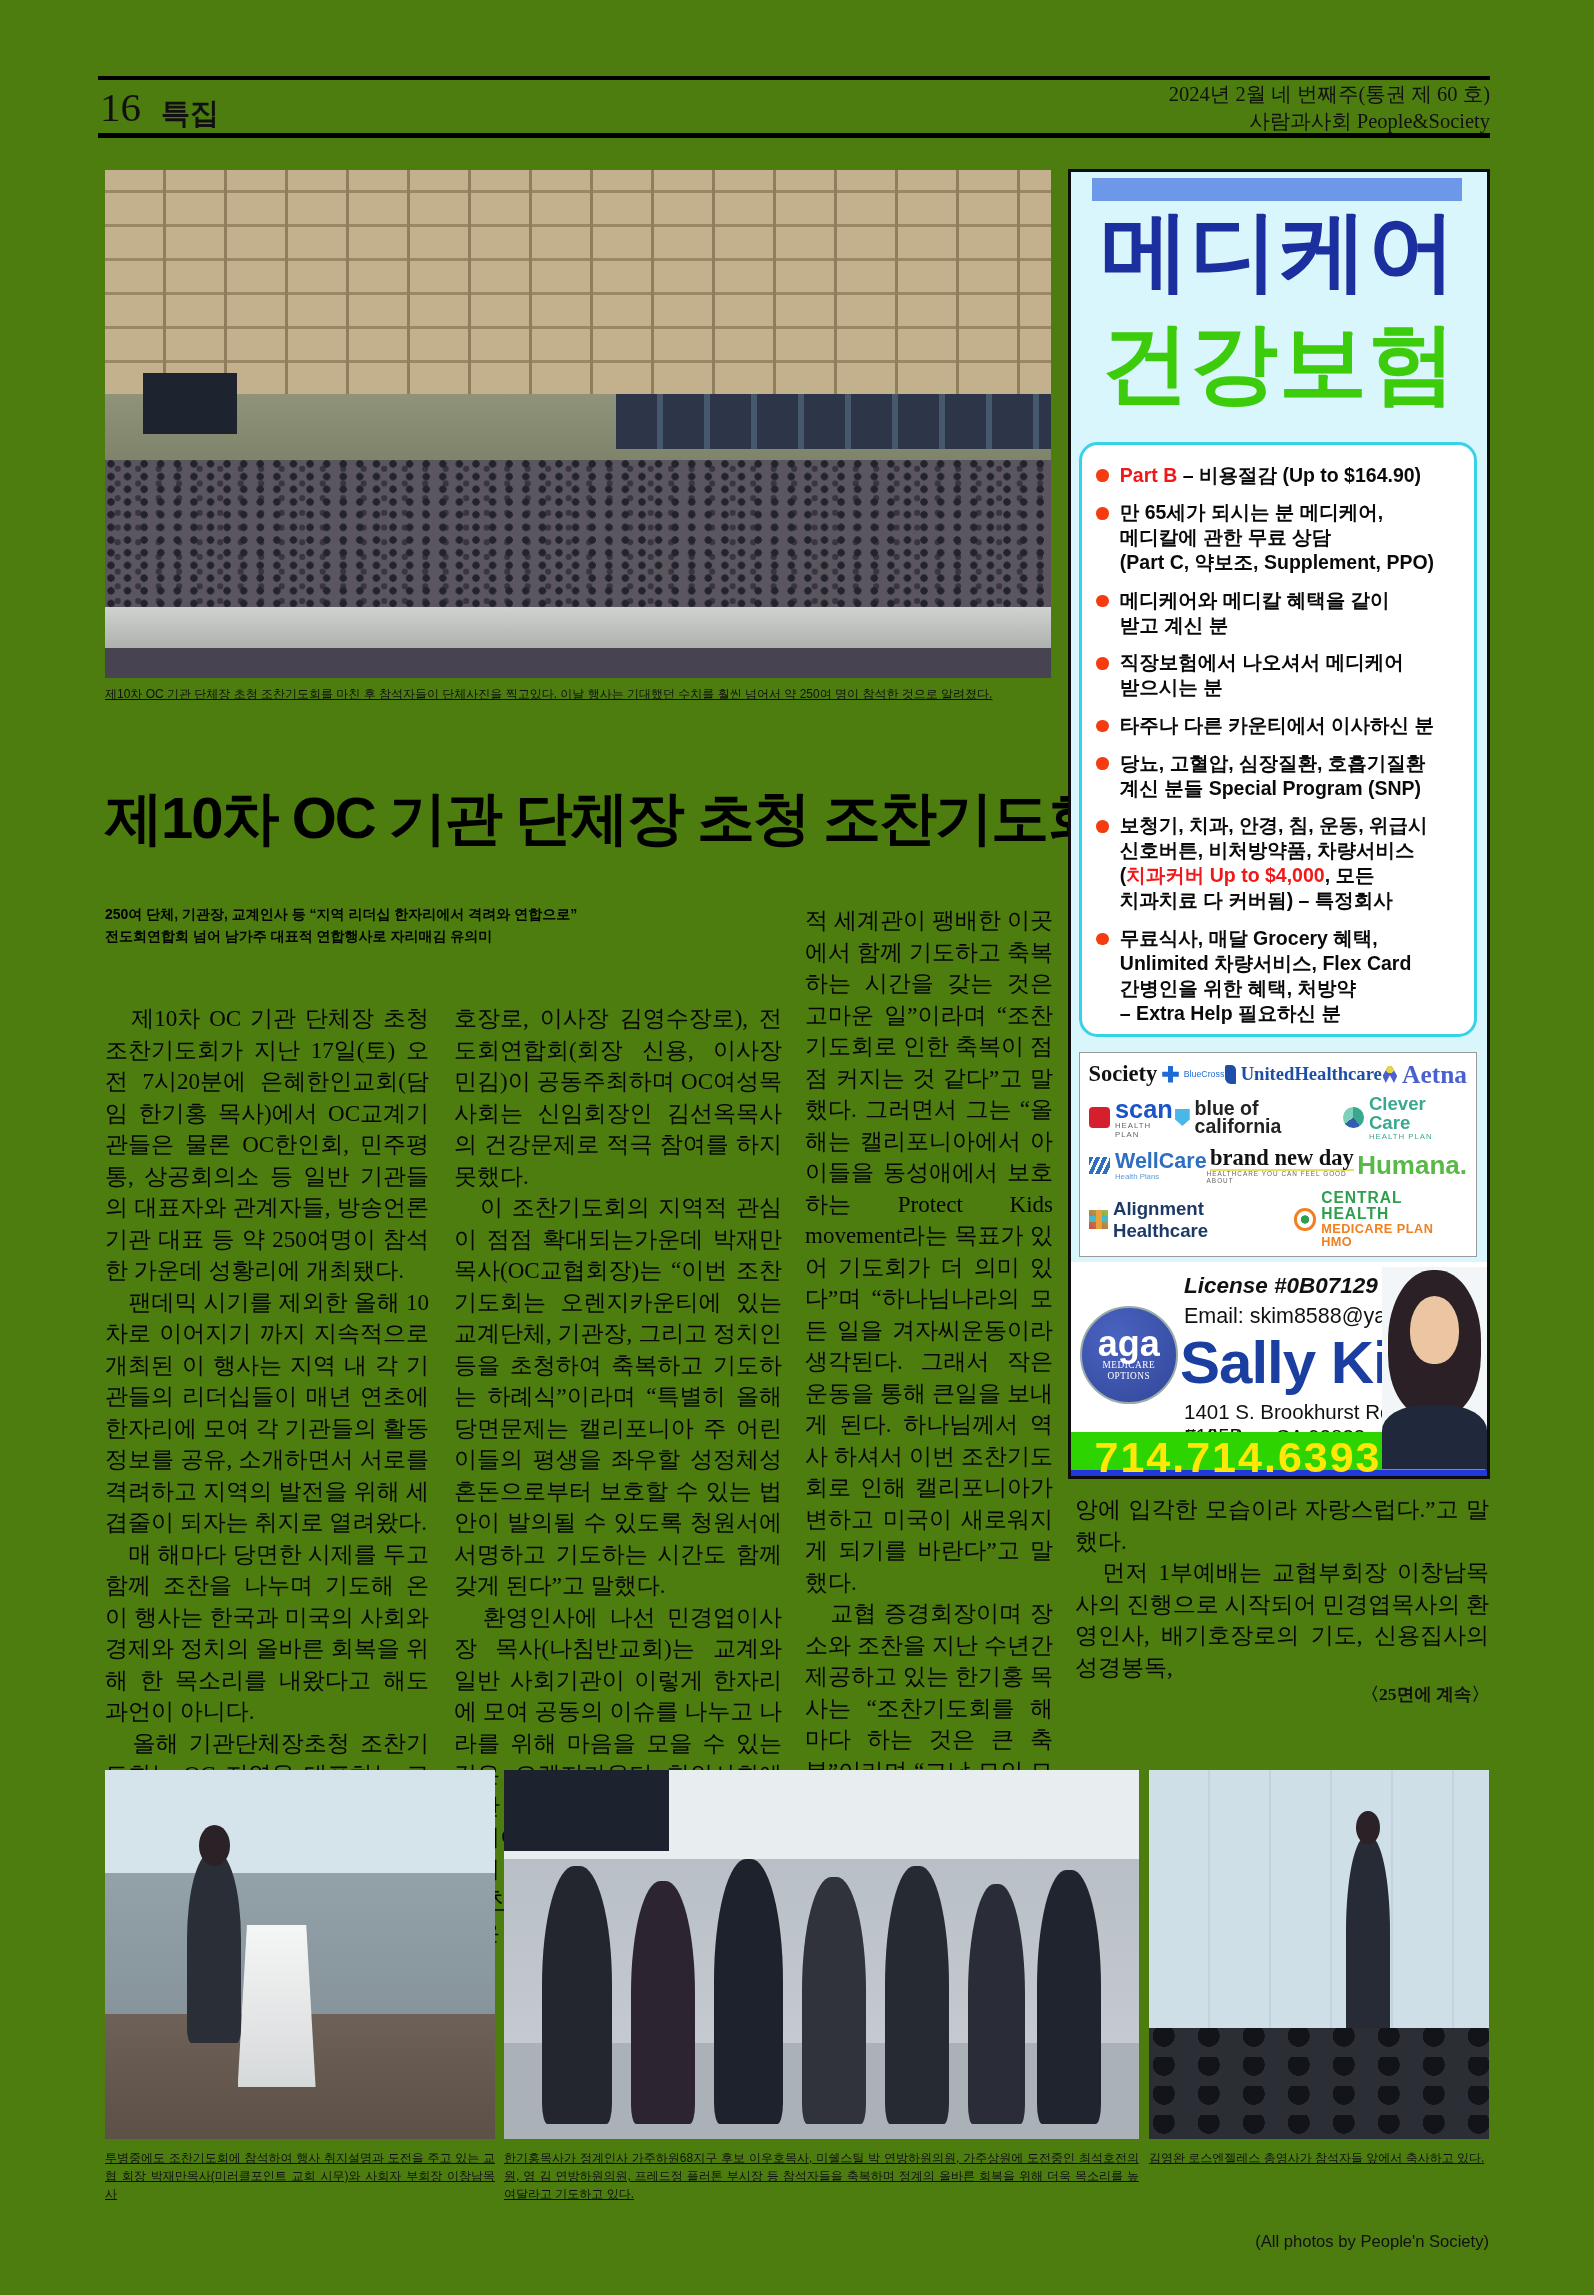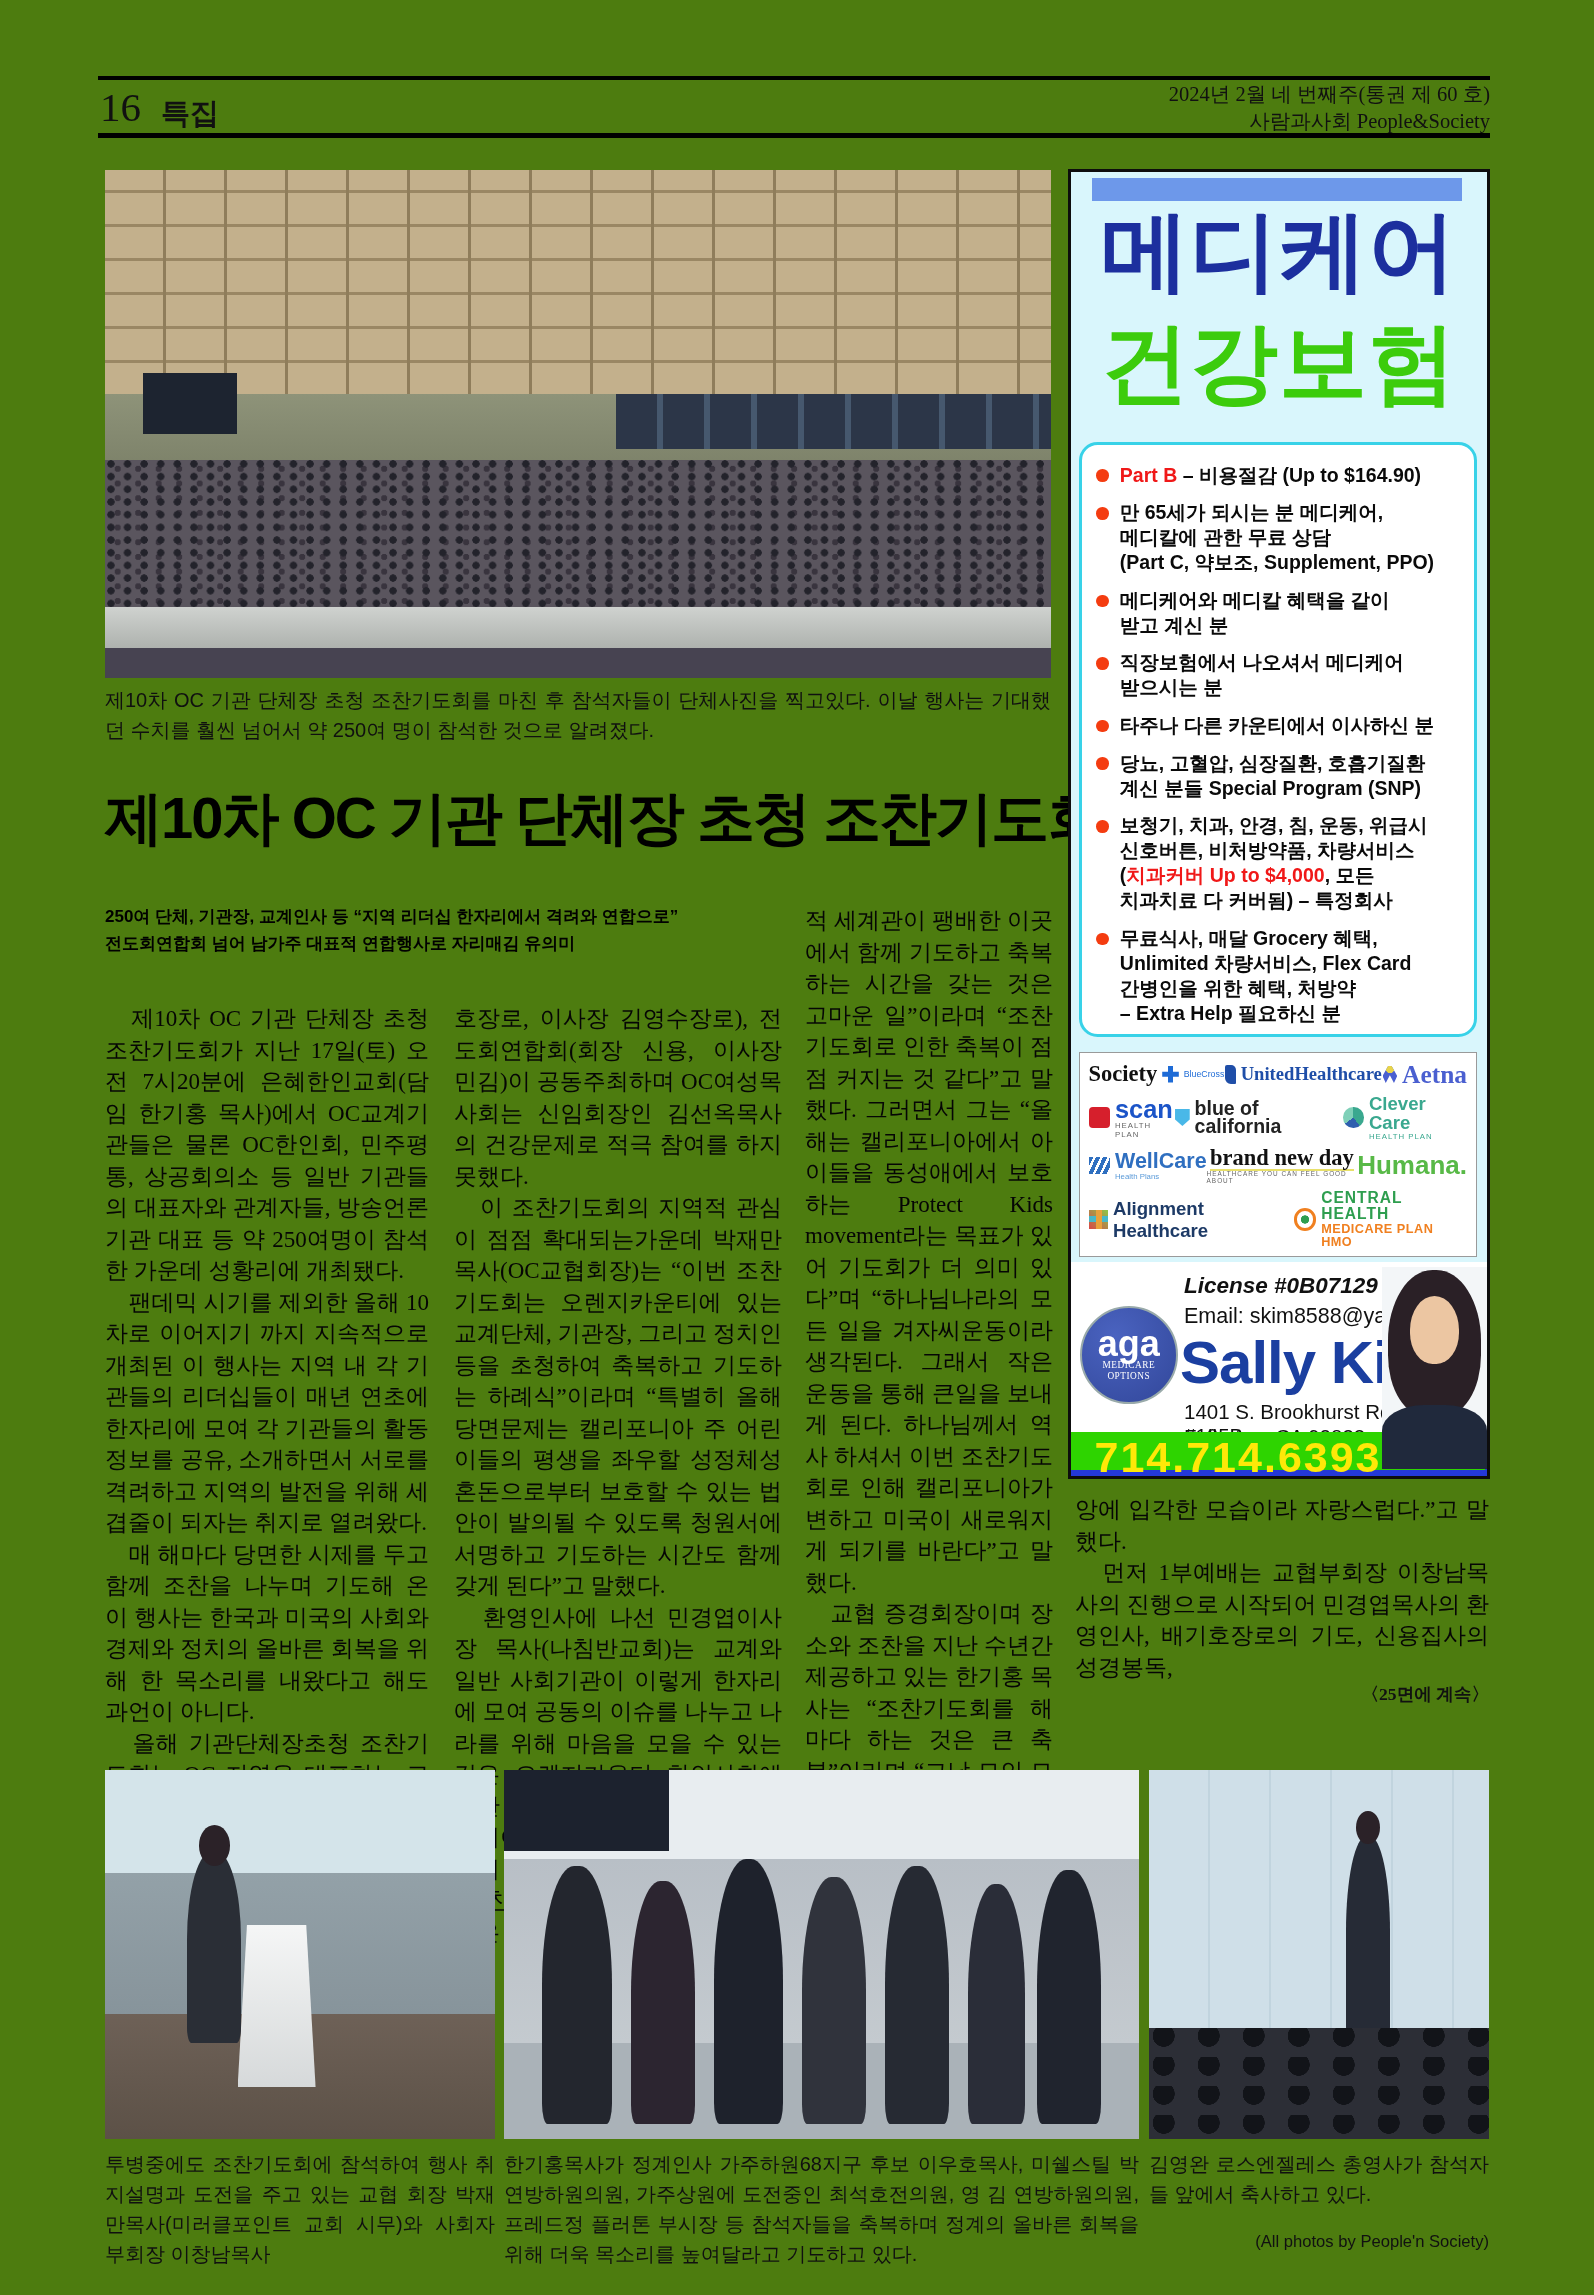--- a/index.html
+++ b/index.html
@@ -22,25 +22,25 @@
   .hall-windows{position:absolute;right:0;top:44%;width:46%;height:11%;
     background:repeating-linear-gradient(90deg,#2c3648 0 41px,#46586e 41px 47px);}
   .hall-screen{position:absolute;left:4%;top:40%;width:10%;height:12%;background:#1d2430;}
   .hall-crowd{position:absolute;left:0;top:57%;width:100%;height:29%;background-color:#5a555e;
     background-image:radial-gradient(circle at 5.9px 3.9px,#23232b 3.4px,rgba(0,0,0,0) 3.9px),
                      radial-gradient(circle at 12.7px 8.8px,#39343e 2.9px,rgba(0,0,0,0) 3.4px);
     background-size:16.6px 12.7px,20.5px 14.7px;}
   .hall-tables{position:absolute;left:0;top:86%;width:100%;height:8%;background:linear-gradient(#cfd2cf,#aeb2ae);}
   .hall-floor{position:absolute;left:0;bottom:0;width:100%;height:6%;background:#474351;}
 
-  .photo-caption{font-size:20px;line-height:1.5;text-align:justify;color:#101010;}
+  .photo-caption{font-size:12px;line-height:1.5;text-align:justify;color:#101010;text-decoration:underline;}
 
   
   #headline{font-size:58px;font-weight:900;letter-spacing:-2px;white-space:nowrap;color:#000;}
-  .subhead{font-size:17px;font-weight:800;line-height:1.6;color:#000;}
+  .subhead{font-size:14px;font-weight:800;line-height:1.6;color:#000;}
   .colbody{font-family:"Liberation Serif",serif;font-size:23px;line-height:1.37;
            text-align:justify;white-space:pre-line;color:#050505;}
   #continued-note{font-family:"Liberation Serif",serif;font-size:17.6px;font-weight:700;text-align:right;}
 
   
   #ad{position:absolute;left:1068px;top:169px;width:422px;height:1310px;border:3.9px solid #0d0d0d;
       box-sizing:border-box;background:linear-gradient(to bottom,#d9f6fc 0px,#d9f6fc 1090px,#ffffff 1090px);}
   #ad-topbar{position:absolute;left:20.5px;top:5.9px;width:370px;height:23.5px;background:#6d98ea;}
   .ad-title{position:absolute;left:0;width:100%;text-align:center;font-weight:900;font-size:88px;line-height:1.0;letter-spacing:1px;}
   #ad-bullet-box{position:absolute;left:7.8px;top:270px;width:398px;height:595px;box-sizing:border-box;

